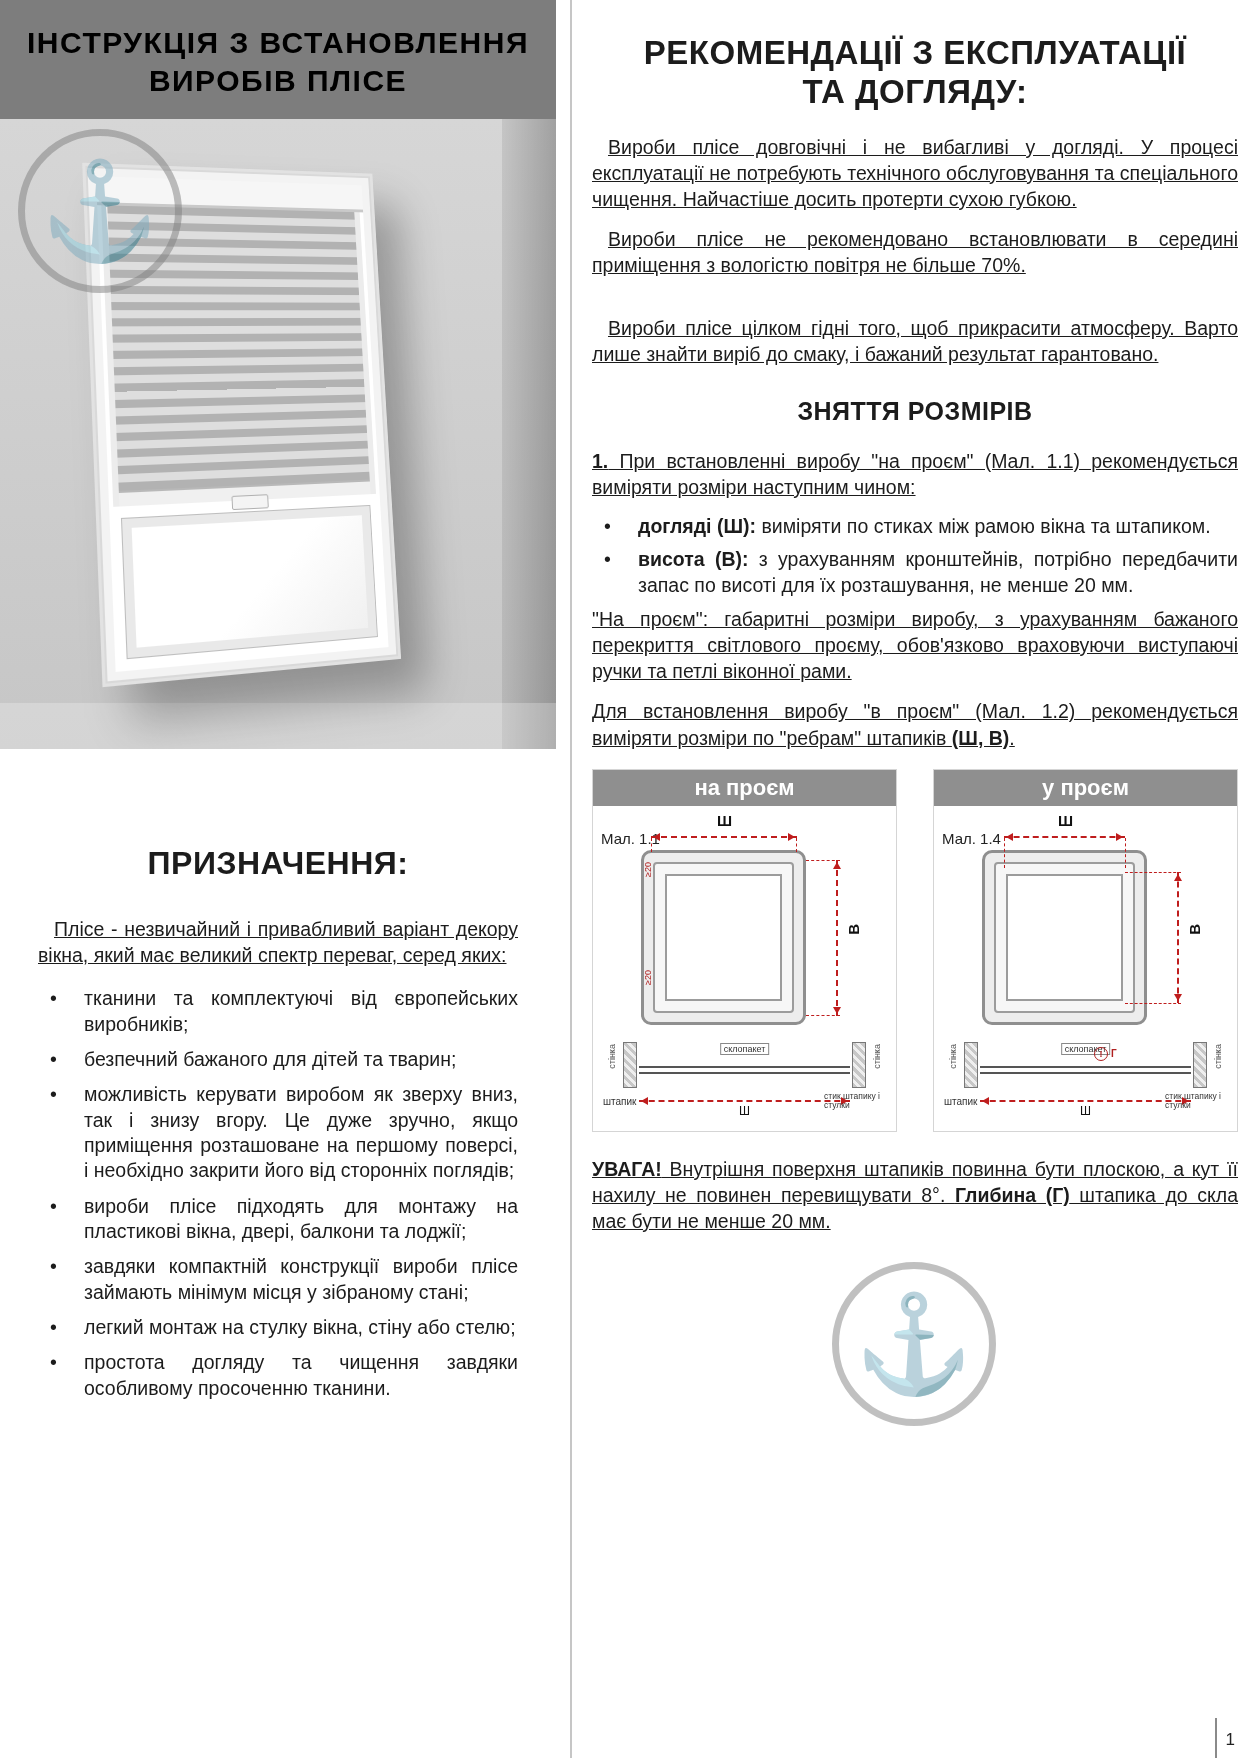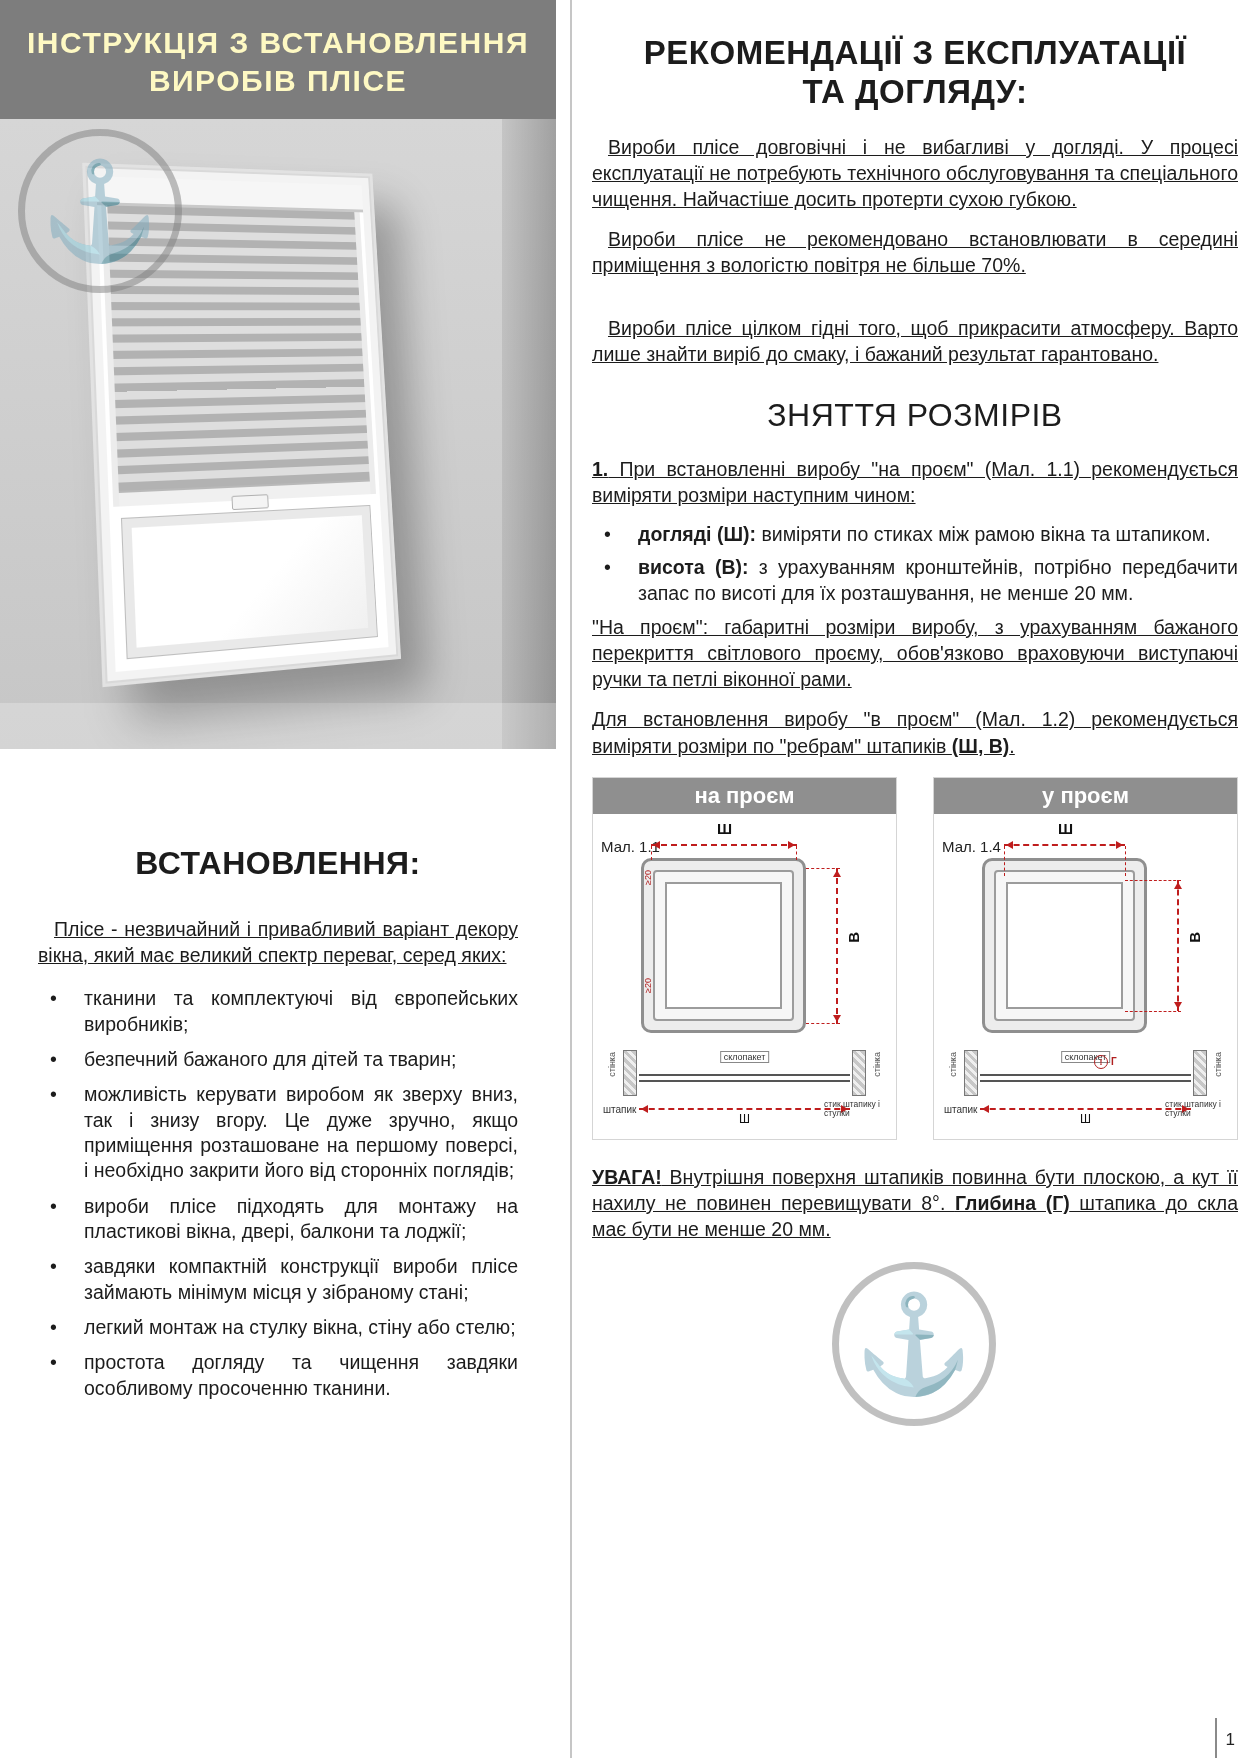--- a/index.html
+++ b/index.html
@@ -2,21 +2,21 @@
 <html><head>
 <meta charset="utf-8">
 <style>
   html,body{margin:0;padding:0;background:#ffffff;}
   .page{position:relative;width:1245px;height:1758px;background:#fff;overflow:hidden;
         font-family:"Liberation Sans",sans-serif;color:#1c1c1c;}
   .vdivider{position:absolute;left:570px;top:0;width:2px;height:100%;background:#c6c6c6;}
 
   
   .left-col{position:absolute;left:0;top:0;width:556px;}
-  .left-header{background:#7d7d7d;color:#fef9c3;text-align:center;padding:24px 12px 20px;}
+  .left-header{background:#7d7d7d;color:#000000;text-align:center;padding:24px 12px 20px;}
   .left-header .t{font-size:30px;font-weight:bold;letter-spacing:1.5px;line-height:1.25;}
 
   .window-figure{position:relative;height:630px;background:linear-gradient(180deg,#d6d6d6,#c6c6c6);overflow:hidden;}
   .wall-right{position:absolute;right:0;top:0;width:54px;height:100%;
               background:linear-gradient(90deg,rgba(0,0,0,0.08),rgba(0,0,0,0.25));}
   .wall-bottom{position:absolute;left:0;bottom:0;width:100%;height:46px;background:rgba(255,255,255,0.25);}
   .win3d{position:absolute;left:92px;top:44px;width:306px;height:506px;
          transform:perspective(1100px) rotateY(16deg) rotateX(5deg) rotate(-1.5deg);
          background:#f3f3f3;border:3px solid #e2e2e2;padding:10px;box-sizing:border-box;
          box-shadow:28px 34px 42px rgba(0,0,0,0.28), inset 0 0 0 2px #d9d9d9;}
@@ -42,21 +42,21 @@
   .para{font-size:19.5px;line-height:1.34;text-align:justify;margin:0 0 14px 0;text-decoration:underline;}
   .indent{text-indent:16px;}
   ul.bullets{list-style:none;margin:18px 0 0 0;padding:0;}
   ul.bullets li{position:relative;padding-left:46px;margin-bottom:10px;text-align:justify;
                 font-size:19.5px;line-height:1.3;}
   ul.bullets li::before{content:"\2022";position:absolute;left:12px;top:0;}
 
   
   .right-col{position:absolute;left:592px;top:0;width:646px;}
   .care-title{margin:34px 0 22px;text-align:center;font-weight:bold;font-size:33px;line-height:1.18;letter-spacing:0.5px;}
-  .sizing-title{margin:30px 0 22px;text-align:center;font-weight:normal;font-size:32px;letter-spacing:0.5px;}
+  .sizing-title{margin:30px 0 22px;text-align:center;font-weight:bold;font-size:25px;letter-spacing:0.5px;}
   .gap-top{margin-top:36px;}
   ul.mbullets{list-style:none;margin:0 0 4px 0;padding:0;}
   ul.mbullets li{position:relative;padding-left:46px;margin-bottom:8px;text-align:justify;
                  font-size:19.5px;line-height:1.3;}
   ul.mbullets li::before{content:"\2022";position:absolute;left:12px;top:0;}
   .b{font-weight:bold;}
 
   
   .diagrams{display:flex;gap:36px;margin-top:18px;align-items:flex-end;}
   .diagram{width:303px;border:1px solid #d5d5d5;background:#fff;}
@@ -134,21 +134,21 @@
           </div>
           <div class="win-glass"></div>
         </div>
       </div>
       <div class="watermark wm-figure">
         <span>⚓</span>
       </div>
     </div>
 
     <div class="purpose">
-      <h2>ВСТАНОВЛЕННЯ:</h2>
+      <h2>ПРИЗНАЧЕННЯ:</h2>
       <p class="para indent">Плісе - незвичайний і привабливий варіант декору вікна, який має великий спектр переваг, серед яких:</p>
       <ul class="bullets">
         <li>тканини та комплектуючі від європейських виробників;</li>
         <li>безпечний бажаного для дітей та тварин;</li>
         <li>можливість керувати виробом як зверху вниз, так і знизу вгору. Це дуже зручно, якщо приміщення розташоване на першому поверсі, і необхідно закрити його від сторонніх поглядів;</li>
         <li>вироби плісе підходять для монтажу на пластикові вікна, двері, балкони та лоджії;</li>
         <li>завдяки компактній конструкції вироби плісе займають мінімум місця у зібраному стані;</li>
         <li>легкий монтаж на стулку вікна, стіну або стелю;</li>
         <li>простота догляду та чищення завдяки особливому просоченню тканини.</li>
       </ul>

